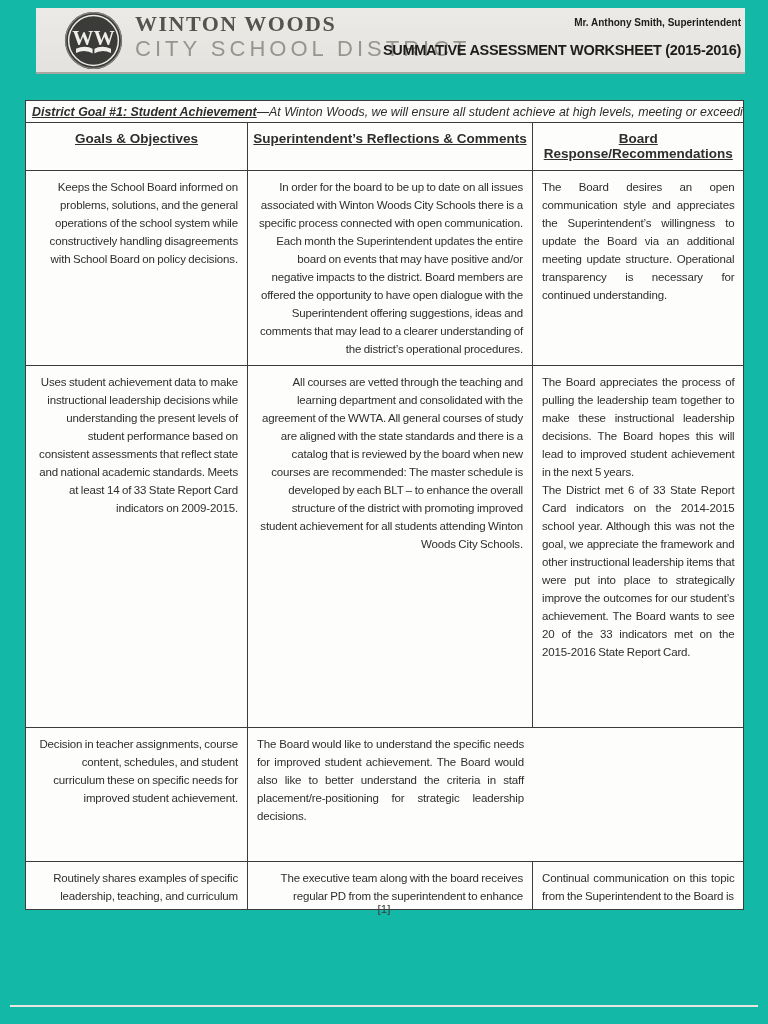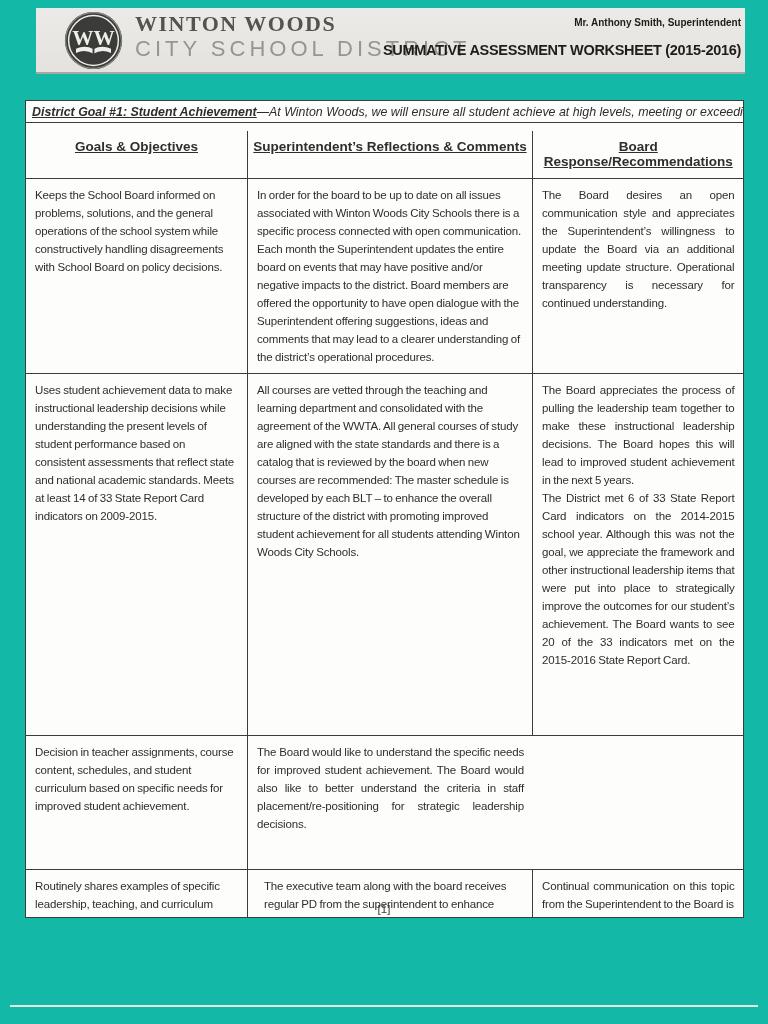--- a/index.html
+++ b/index.html
@@ -45,25 +45,25 @@
   }
   .goal-bar {
     padding: 4px 6px 3px 6px; border-bottom: 1.4px solid #3c3c3a;
     font-size: 12.4px; font-style: italic; white-space: nowrap; overflow: hidden;
   }
   .goal-label { font-weight: bold; text-decoration: underline; }
   .grid-row { display: grid; grid-template-columns: 222px 285px 210.5px; }
   .thead { border-bottom: 1.4px solid #3c3c3a; }
   .th {
     text-align: center; font-weight: bold; font-size: 13.5px;
-    padding: 8px 4px 9px 4px; text-decoration: underline; margin-top: 8px;
+    padding: 8px 4px 9px 4px; text-decoration: underline;
   }
   .cell {
     padding: 7px 9px; font-size: 11.5px; line-height: 18px;
-    letter-spacing: -0.15px; word-spacing: -0.5px; overflow: hidden;
+    letter-spacing: -0.15px; word-spacing: -0.5px; overflow: hidden; text-align: right;
   }
   .col-a, .col-b { border-right: 1.2px solid #3c3c3a; }
   .body-row { border-bottom: 1.3px solid #3c3c3a; }
   .body-row:last-child { border-bottom: none; }
   .row-1 { height: 195px; }
   .row-2 { height: 362px; }
   .row-3 { height: 134px; }
   .row-4 { height: 47px; }
   .just { text-align: justify; }
   .cell p { margin: 0; }
@@ -133,21 +133,21 @@
     <div class="grid-row body-row row-2">
       <div class="cell col-a">Uses student achievement data to make instructional leadership decisions while understanding the present levels of student performance based on consistent assessments that reflect state and national academic standards. Meets at least 14 of 33 State Report Card indicators on 2009-2015.</div>
       <div class="cell col-b">All courses are vetted through the teaching and learning department and consolidated with the agreement of the WWTA. All general courses of study are aligned with the state standards and there is a catalog that is reviewed by the board when new courses are recommended: The master schedule is developed by each BLT – to enhance the overall structure of the district with promoting improved student achievement for all students attending Winton Woods City Schools.</div>
       <div class="cell col-c just">
         <p>The Board appreciates the process of pulling the leadership team together to make these instructional leadership decisions. The Board hopes this will lead to improved student achievement in the next 5 years.</p>
         <p>The District met 6 of 33 State Report Card indicators on the 2014-2015 school year. Although this was not the goal, we appreciate the framework and other instructional leadership items that were put into place to strategically improve the outcomes for our student’s achievement. The Board wants to see 20 of the 33 indicators met on the 2015-2016 State Report Card.</p>
       </div>
     </div>
 
     <div class="grid-row body-row row-3">
-      <div class="cell col-a">Decision in teacher assignments, course content, schedules, and student curriculum based on specific needs for improved student achievement.</div>
+      <div class="cell col-a">Decision in teacher assignments, course content, schedules, and student curriculum these on specific needs for improved student achievement.</div>
       <div class="cell col-c just">The Board would like to understand the specific needs for improved student achievement. The Board would also like to better understand the criteria in staff placement/re-positioning for strategic leadership decisions.</div>
     </div>
 
     <div class="grid-row body-row row-4">
       <div class="cell col-a">Routinely shares examples of specific leadership, teaching, and curriculum strategies</div>
       <div class="cell col-b indent">The executive team along with the board receives regular PD from the superintendent to enhance collaboration and</div>
       <div class="cell col-c just">Continual communication on this topic from the Superintendent to the Board is</div>
     </div>
 
   </div>

